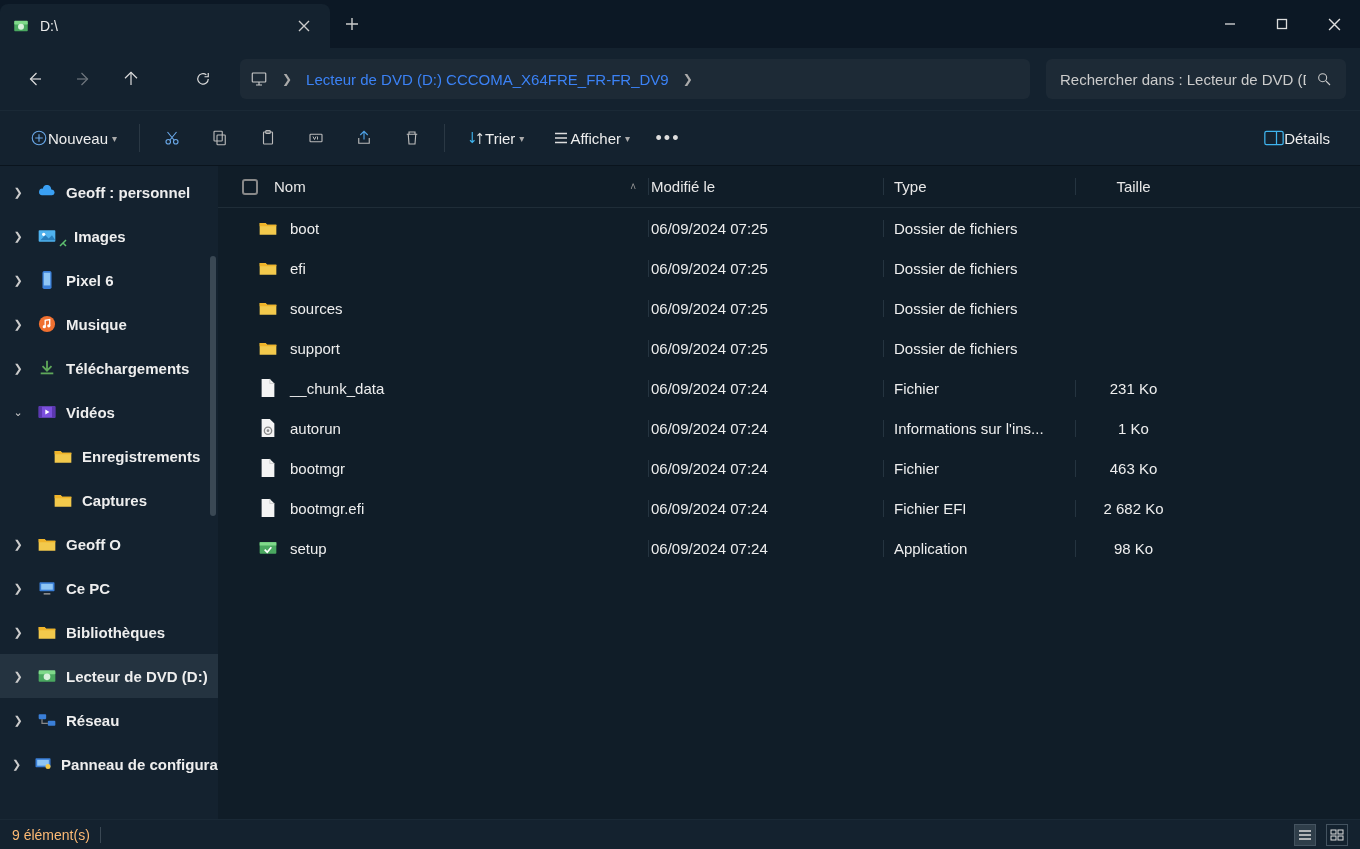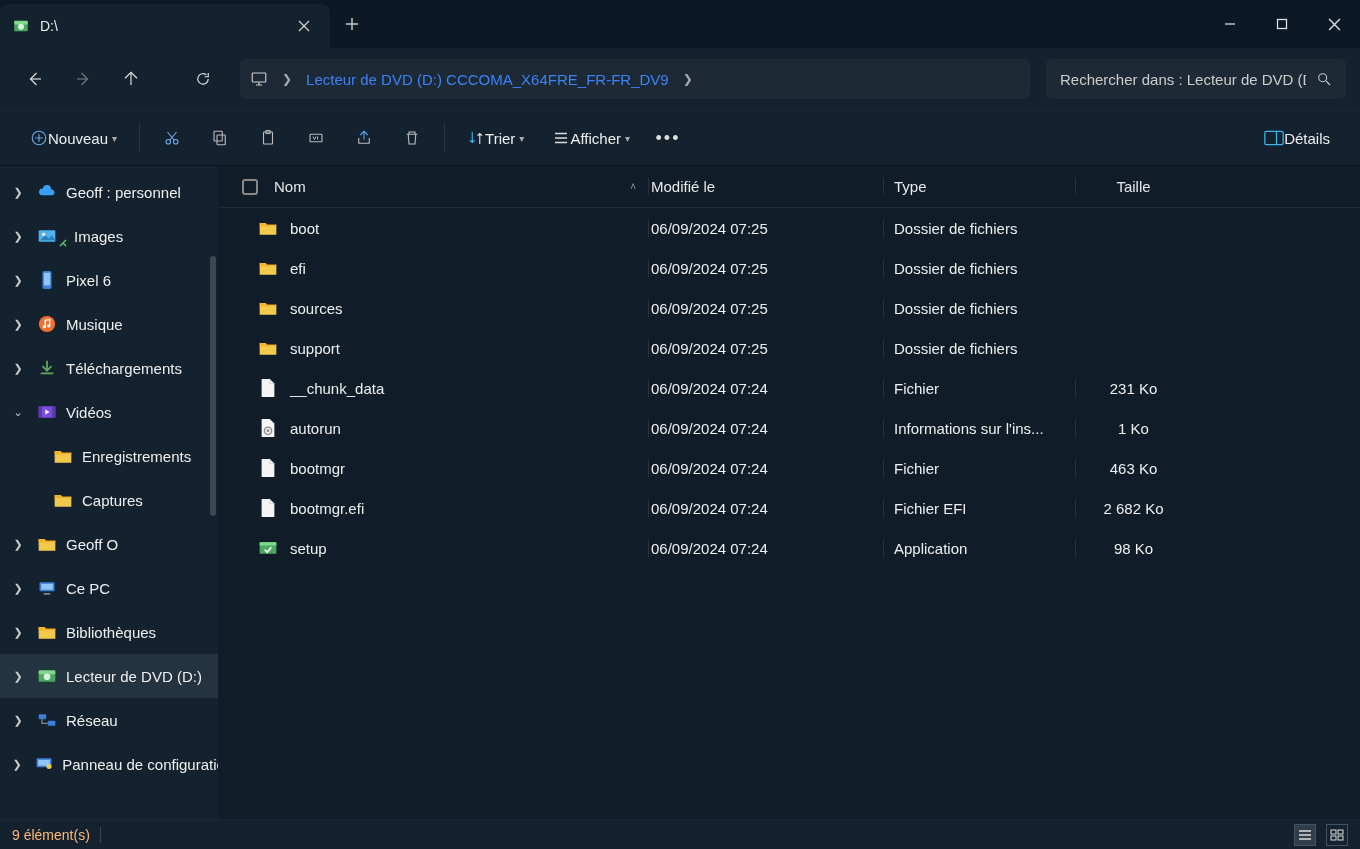--- a/index.html
+++ b/index.html
@@ -39,21 +39,21 @@
   .main { flex:1; display:flex; background:#101d28; overflow:hidden;}
   
   
   .sidebar { width:218px; background:#14222f; display:flex; flex-direction:column; position:relative; padding-top:4px;}
   .sbscroll { position:absolute; right:2px; top:90px; width:6px; height:260px; background:#3a4854; border-radius:3px;}
   .sbitem { height:44px; display:flex; align-items:center; padding-left:8px; gap:8px; color:#eee; font-size:15px; white-space:nowrap; overflow:hidden;}
   .sbitem.sel { background:#243340;}
   .sbitem.sub { padding-left:52px;}
   .sbchev { width:20px; text-align:center; font-size:11px; color:#ccc;}
   .sbicon { width:22px; height:22px; display:flex; align-items:center; justify-content:center; font-size:16px;}
-  .sblabel { overflow:hidden; text-overflow:clip;}
+  .sblabel { overflow:hidden; text-overflow:clip;font-weight:bold;}
   
   
   .content { flex:1; display:flex; flex-direction:column; background:#101d28;}
   .colhdr { height:42px; display:flex; align-items:center; border-bottom:1px solid #1f2d38; color:#e8e8e8; font-size:15px;}
   .col-name { width:430px; display:flex; align-items:center; padding-left:24px; gap:16px; position:relative;text-align:right;}
   .col-mod  { width:235px; padding-left:2px; border-left:1px solid #253440;}
   .col-type { width:192px; padding-left:10px; border-left:1px solid #253440;}
   .col-size { width:130px; padding-right:14px; text-align:center; border-left:1px solid #253440;}
   .hdrcheck { width:16px; height:16px; border:2px solid #888; border-radius:3px; background:#101d28;}
   .sortarr { font-size:10px; color:#999; margin-left:auto; margin-right:12px;}

